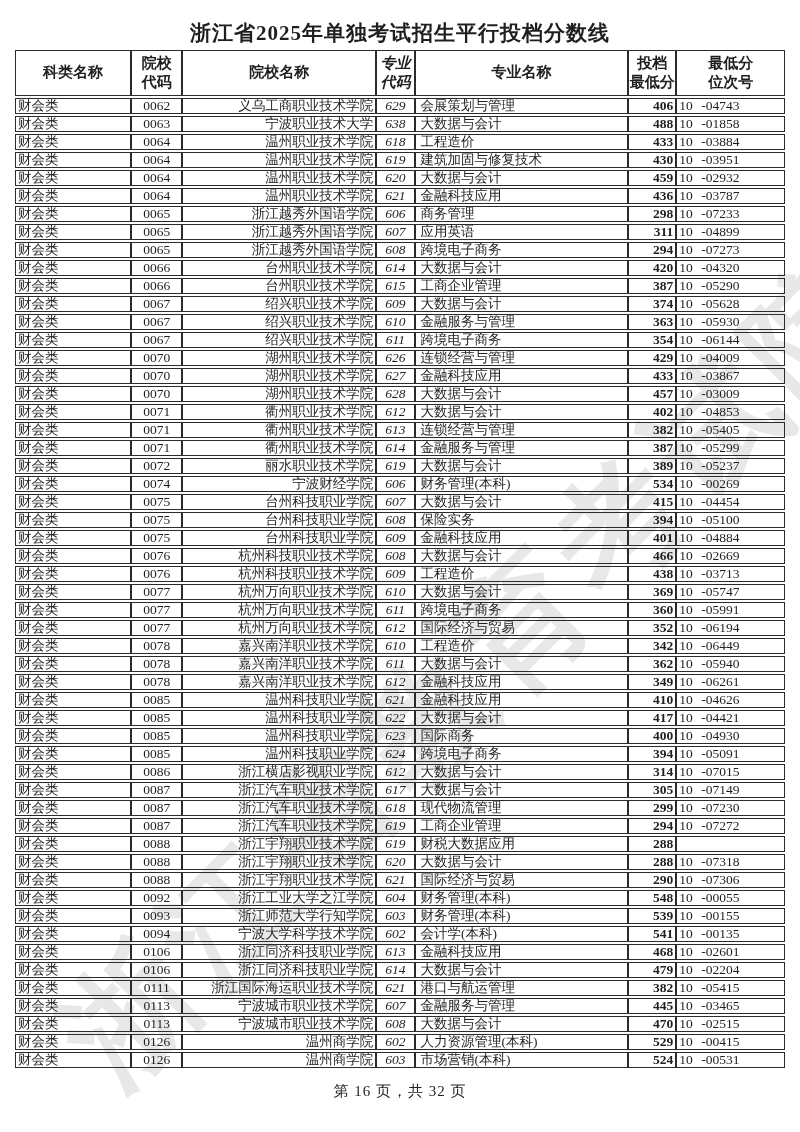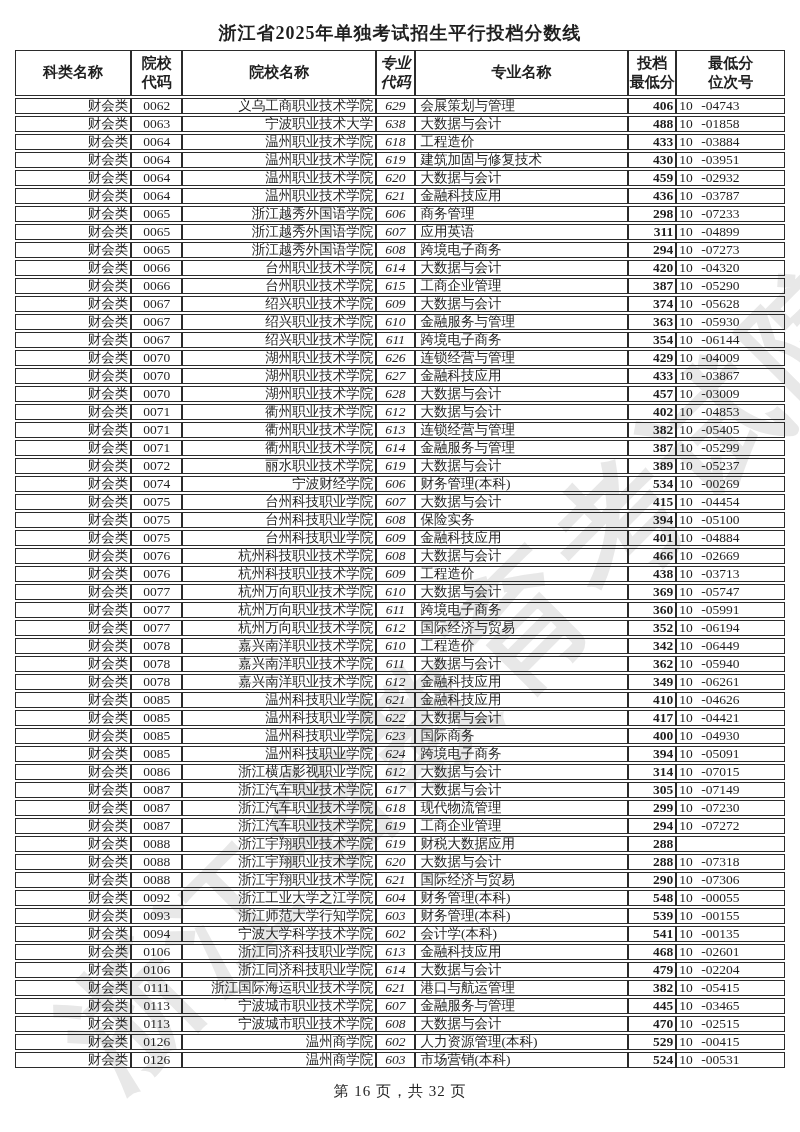--- a/index.html
+++ b/index.html
@@ -29,21 +29,21 @@
     transform: rotate(-45deg);
     transform-origin: center center;
     white-space: nowrap;
     z-index: 0;
     pointer-events: none;
     user-select: none;
   }
   .content { position: relative; z-index: 1; }
   .doc-title {
     text-align: center;
-    font-size: 18px;
+    font-size: 21px;
     font-weight: bold;
     letter-spacing: 1px;
     padding-top: 22px;
     height: 26px;
     line-height: 22px;
   }
   table.score-table {
     width: 770px;
     margin: 0 auto;
     border-collapse: separate;
@@ -67,21 +67,21 @@
     padding: 0;
   }
   .score-table td {
     height: 14px;
     font-size: 13.5px;
     line-height: 14px;
     padding: 0 2px;
     vertical-align: middle;
   }
   
-  .c0 { width: 15.1%; text-align: right; }
+  .c0 { width: 15.1%; text-align: left; }
   .c1 { width: 6.5%;  text-align: center; margin-top: 8px; }
   .c2 { width: 25.4%; text-align: right; }
   .c3 { width: 4.8%;  text-align: center; font-style: italic; }
   .c4 { width: 28.0%; text-align: left; }
   .c5 { width: 6.1%;  text-align: right; font-weight: bold; }
   .c6 { width: 14.1%; text-align: left; word-spacing: 5px; }
   td.c2, td.c4 { padding-left: 5px; }
   .doc-footer {
     text-align: center;
     font-size: 15px;

